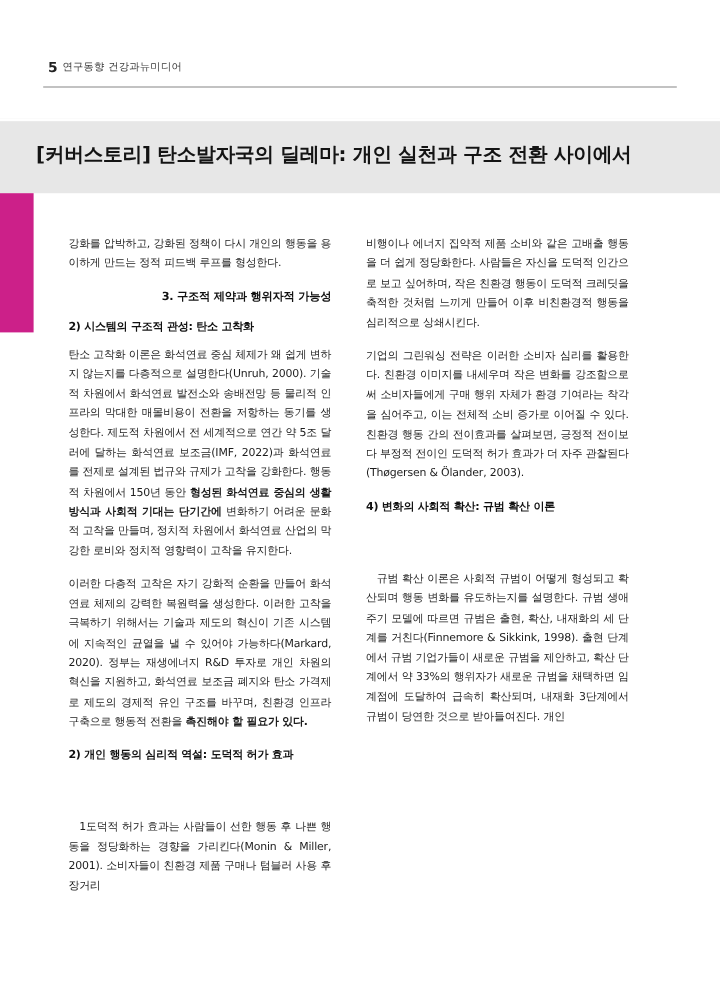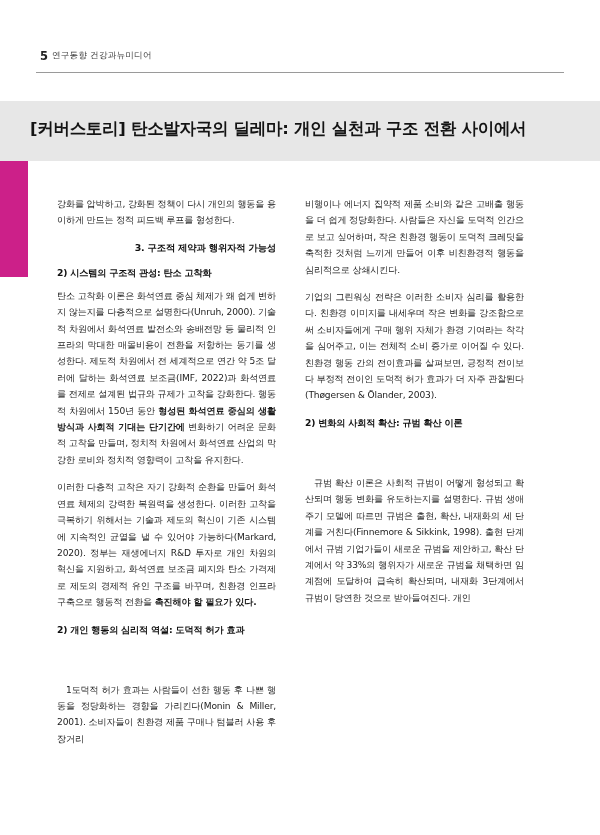--- a/index.html
+++ b/index.html
@@ -159,19 +159,19 @@
 
       <p class="para indent">1도덕적 허가 효과는 사람들이 선한 행동 후 나쁜 행동을 정당화하는 경향을 가리킨다(Monin &amp; Miller, 2001). 소비자들이 친환경 제품 구매나 텀블러 사용 후 장거리</p>
     </div>
 
     <div class="col col-right">
       <p class="para">비행이나 에너지 집약적 제품 소비와 같은 고배출 행동을 더 쉽게 정당화한다. 사람들은 자신을 도덕적 인간으로 보고 싶어하며, 작은 친환경 행동이 도덕적 크레딧을 축적한 것처럼 느끼게 만들어 이후 비친환경적 행동을 심리적으로 상쇄시킨다.</p>
 
       <p class="para">기업의 그린워싱 전략은 이러한 소비자 심리를 활용한다. 친환경 이미지를 내세우며 작은 변화를 강조함으로써 소비자들에게 구매 행위 자체가 환경 기여라는 착각을 심어주고, 이는 전체적 소비 증가로 이어질 수 있다. 친환경 행동 간의 전이효과를 살펴보면, 긍정적 전이보다 부정적 전이인 도덕적 허가 효과가 더 자주 관찰된다(Thøgersen &amp; Ölander, 2003).</p>
 
 
-      <h4 class="subsub">2) 변화의 사회적 확산: 규범 확산 이론</h4>
+      <h4 class="subsub">4) 변화의 사회적 확산: 규범 확산 이론</h4>
 
       <p class="para indent">규범 확산 이론은 사회적 규범이 어떻게 형성되고 확산되며 행동 변화를 유도하는지를 설명한다. 규범 생애주기 모델에 따르면 규범은 출현, 확산, 내재화의 세 단계를 거친다(Finnemore &amp; Sikkink, 1998). 출현 단계에서 규범 기업가들이 새로운 규범을 제안하고, 확산 단계에서 약 33%의 행위자가 새로운 규범을 채택하면 임계점에 도달하여 급속히 확산되며, 내재화 3단계에서 규범이 당연한 것으로 받아들여진다. 개인</p>
     </div>
 
   </div>
 </div>
 
 </body></html>

